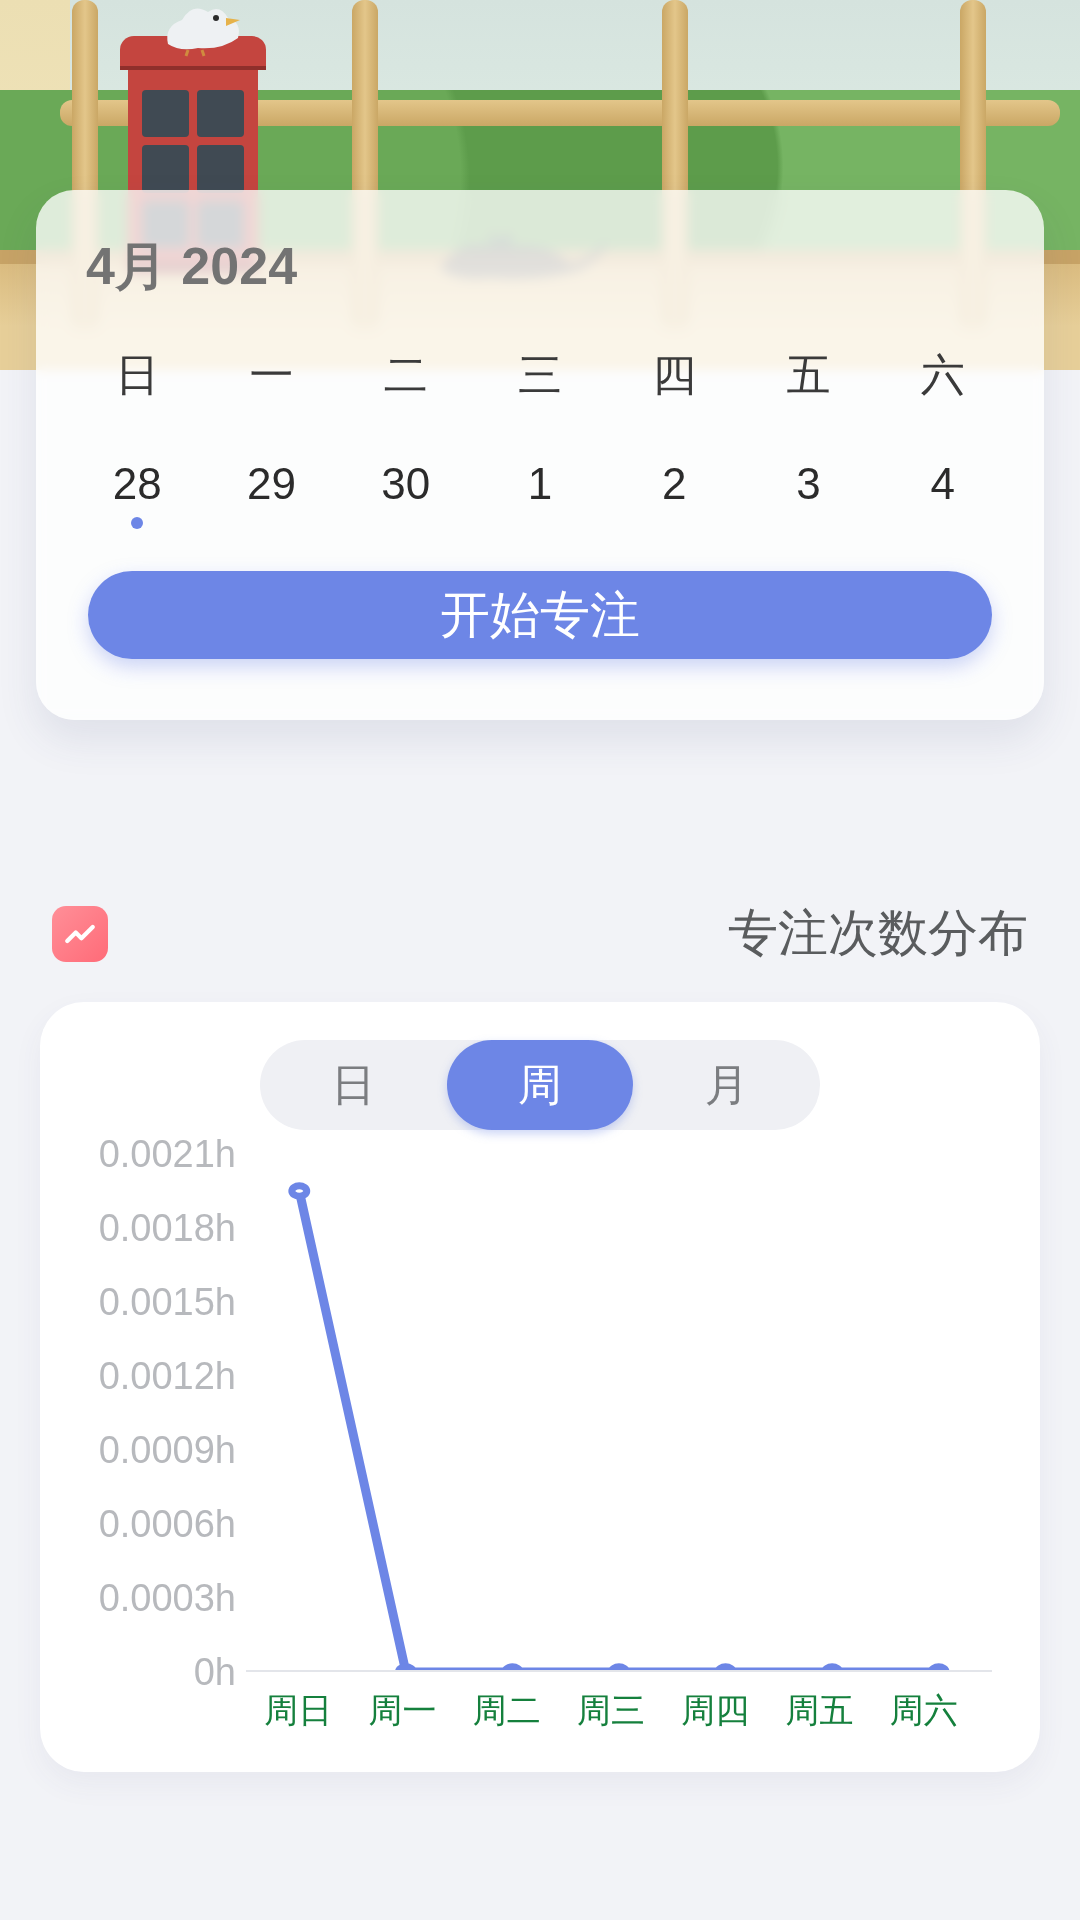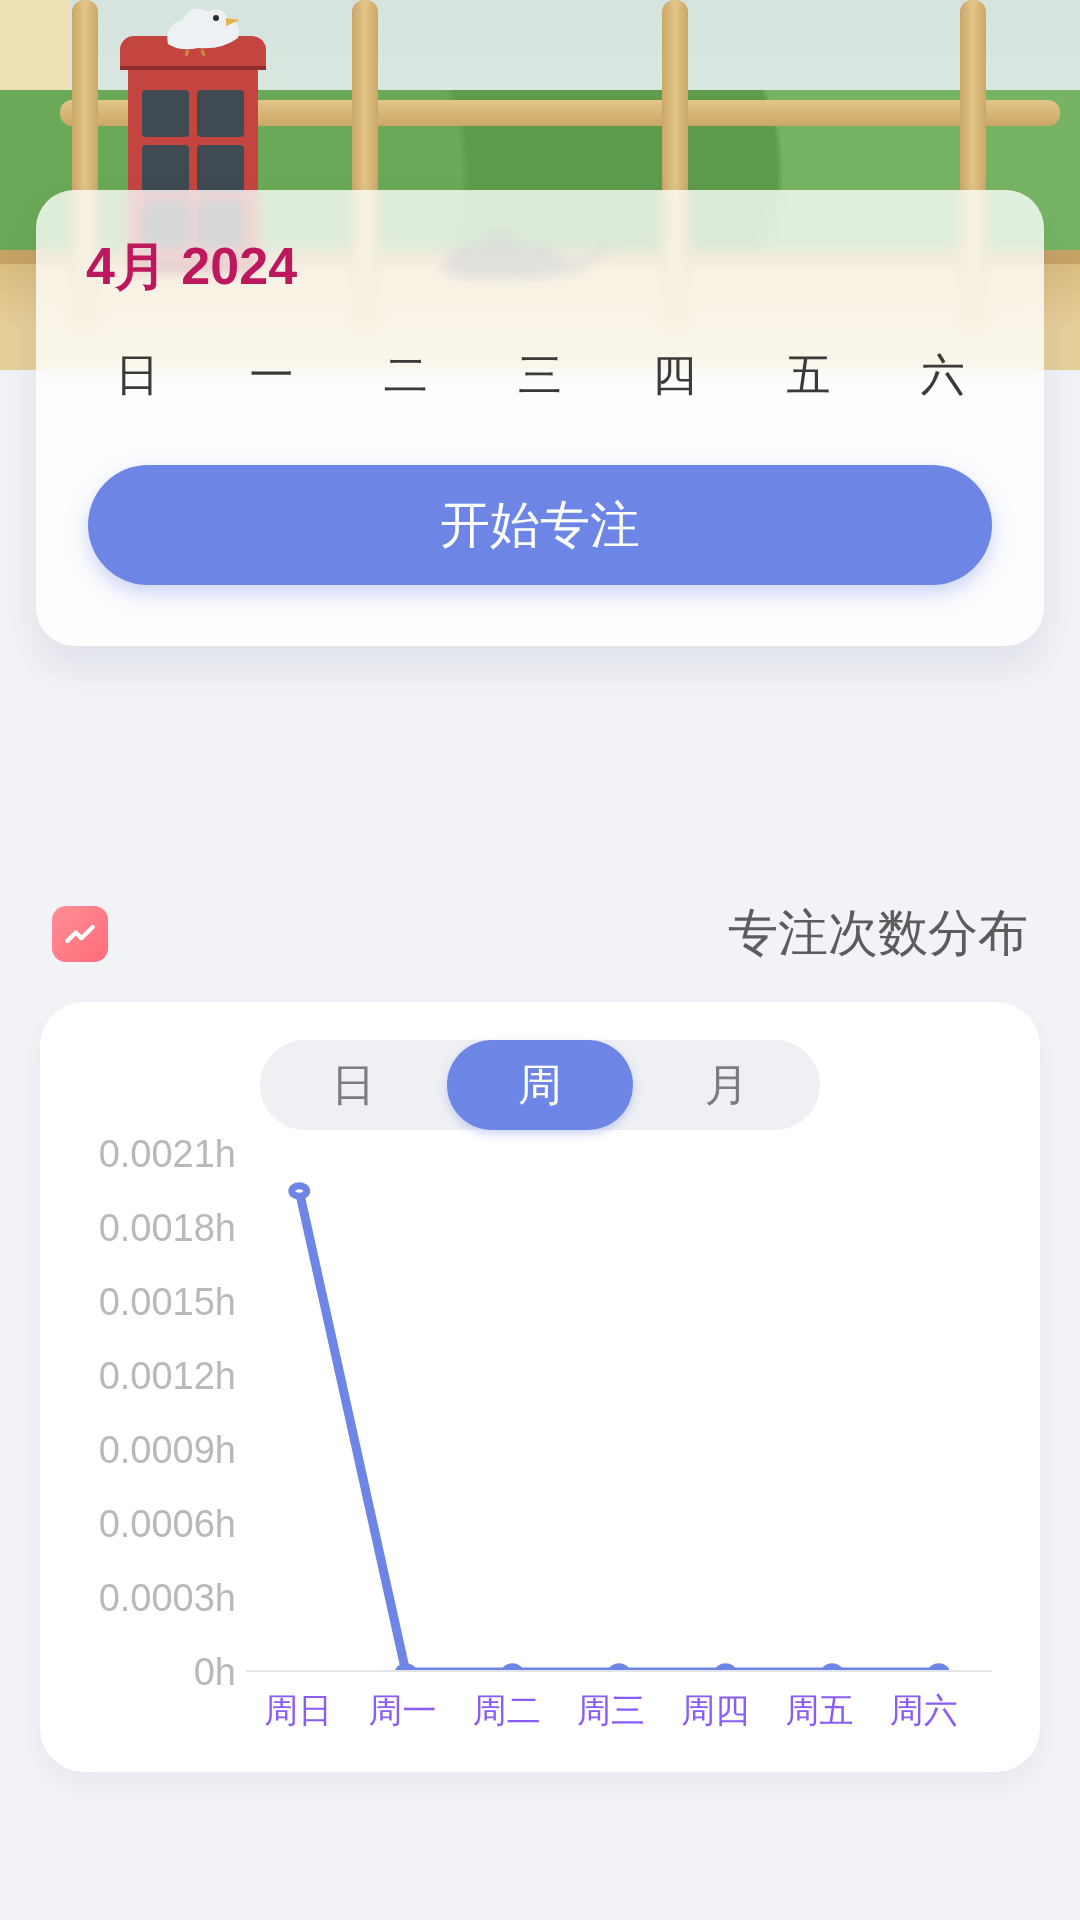--- a/index.html
+++ b/index.html
@@ -89,21 +89,21 @@
     .cal-card {
       position: absolute;
       left: 36px; right: 36px; top: 190px;
       background: rgba(255,255,255,0.78);
       backdrop-filter: blur(6px);
       border-radius: 38px;
       padding: 42px 34px 48px;
       box-shadow: 0 20px 40px rgba(60,70,120,.10);
     }
     .cal-title {
-      font-size: 52px; font-weight: 700; color: #be185d;
+      font-size: 52px; font-weight: 700; color: #737373;
       margin: 0 0 44px 16px;
     }
     .cal-head, .cal-days {
       display: grid;
       grid-template-columns: repeat(7, 1fr);
       text-align: center;
     }
     .cal-head div {
       font-size: 44px; color: #3a3a3a; font-weight: 500;
       padding-bottom: 28px;
@@ -113,21 +113,21 @@
       padding: 26px 0 30px;
       position: relative;
     }
     .active-dot::after {
       content: ""; position: absolute; left: 50%; transform: translateX(-50%);
       bottom: 10px; width: 12px; height: 12px; border-radius: 50%;
       background: #6d86e6;
     }
     .start-btn {
       margin: 32px 18px 13px;
-      height: 120px;
+      height: 88px;
       border-radius: 60px;
       background: #6d86e6;
       color: #fff;
       font-size: 50px;
       font-weight: 500;
       display: flex; align-items: center; justify-content: center;
       box-shadow: 0 8px 20px rgba(109,134,230,.35);
       cursor: pointer;
     }
 
@@ -199,21 +199,21 @@
       position: absolute; left: 156px; right: 20px; top: 0; bottom: 62px;
     }
     .baseline {
       position: absolute; left: 0; right: 0; bottom: 0; height: 2px; background: #e3e5ea;
     }
     .grid svg { width: 100%; height: 100%; }
     .x-axis {
       position: absolute; left: 156px; right: 36px; bottom: 0;
       display: grid; grid-template-columns: repeat(7,1fr);
       text-align: center;
-      font-size: 34px; color: #8b5cf6;
+      font-size: 34px; color: #15803d;
       padding-top: 14px;
     }
   </style>
 </head>
 <body>
 
 <div class="hero">
   <div class="sand"></div>
   <div class="greenery-back"></div>
   <div class="deck"></div>
@@ -253,20 +253,29 @@
   <div class="cal-head">
     <div>日</div>
     <div>一</div>
     <div>二</div>
     <div>三</div>
     <div>四</div>
     <div>五</div>
     <div>六</div>
   </div>
 
+  <div class="cal-days">
+    <div class="active-dot">28</div>
+    <div>29</div>
+    <div>30</div>
+    <div>1</div>
+    <div>2</div>
+    <div>3</div>
+    <div>4</div>
+  </div>
 
   <div class="start-btn">开始专注</div>
 </section>
 
 <div class="section-header">
   <div class="section-icon">
     <svg width="34" height="34" viewBox="0 0 24 24" fill="none">
       <path d="M3 17 L9 11 L13 15 L21 7" stroke="#fff" stroke-width="3" stroke-linecap="round" stroke-linejoin="round"></path>
     </svg>
   </div>

